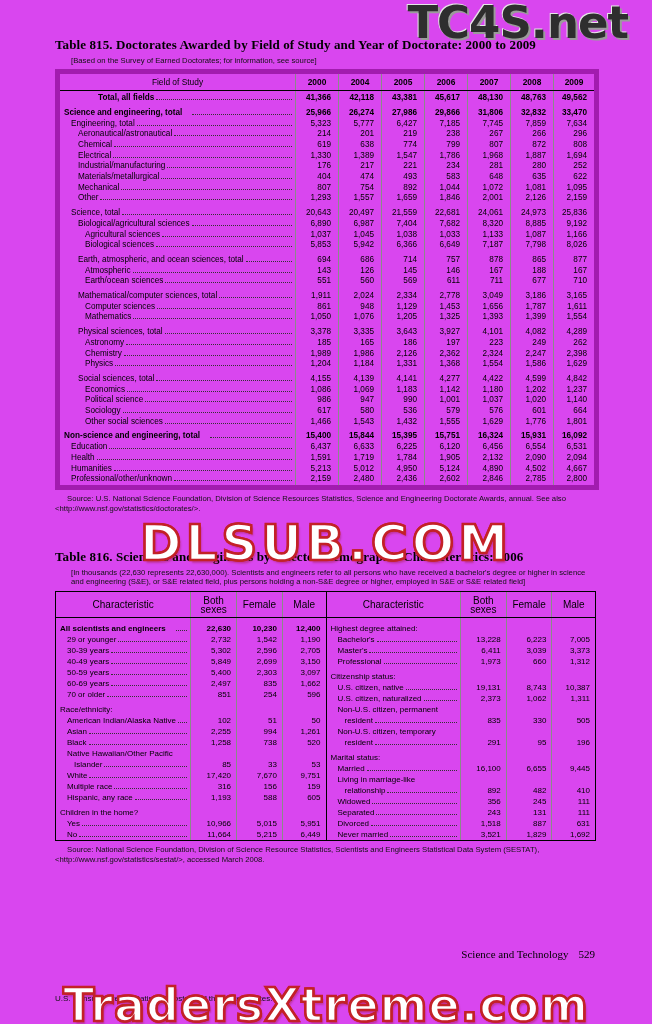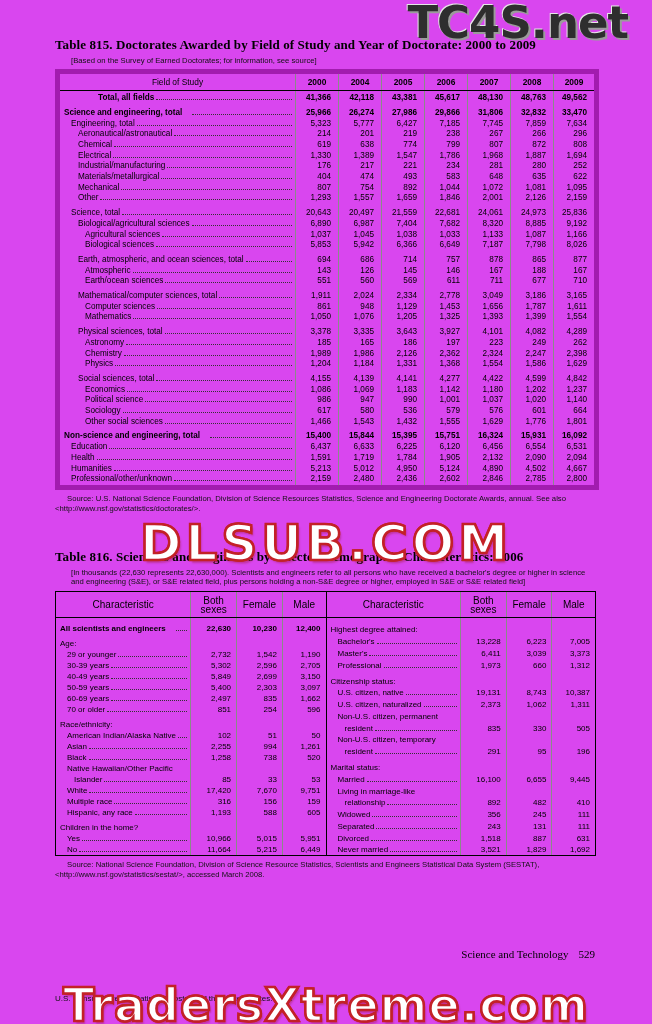--- a/index.html
+++ b/index.html
@@ -658,30 +658,20 @@
               <td>
                 <div class="lw ind0">
                   <span class="lt">All scientists and engineers</span>
                   <span class="dots"></span>
                 </div>
               </td>
               <td class="vc">22,630</td>
               <td class="vc">10,230</td>
               <td class="vc">12,400</td>
             </tr>
-            <tr class="gap">
-              <td>
-                <div class="lw ind0">
-                  <span class="lt">Age:</span>
-                </div>
-              </td>
-              <td class="vc">&nbsp;</td>
-              <td class="vc">&nbsp;</td>
-              <td class="vc">&nbsp;</td>
-            </tr>
             <tr>
               <td>
                 <div class="lw ind1">
                   <span class="lt">29 or younger</span>
                   <span class="dots"></span>
                 </div>
               </td>
               <td class="vc">2,732</td>
               <td class="vc">1,542</td>
               <td class="vc">1,190</td>

